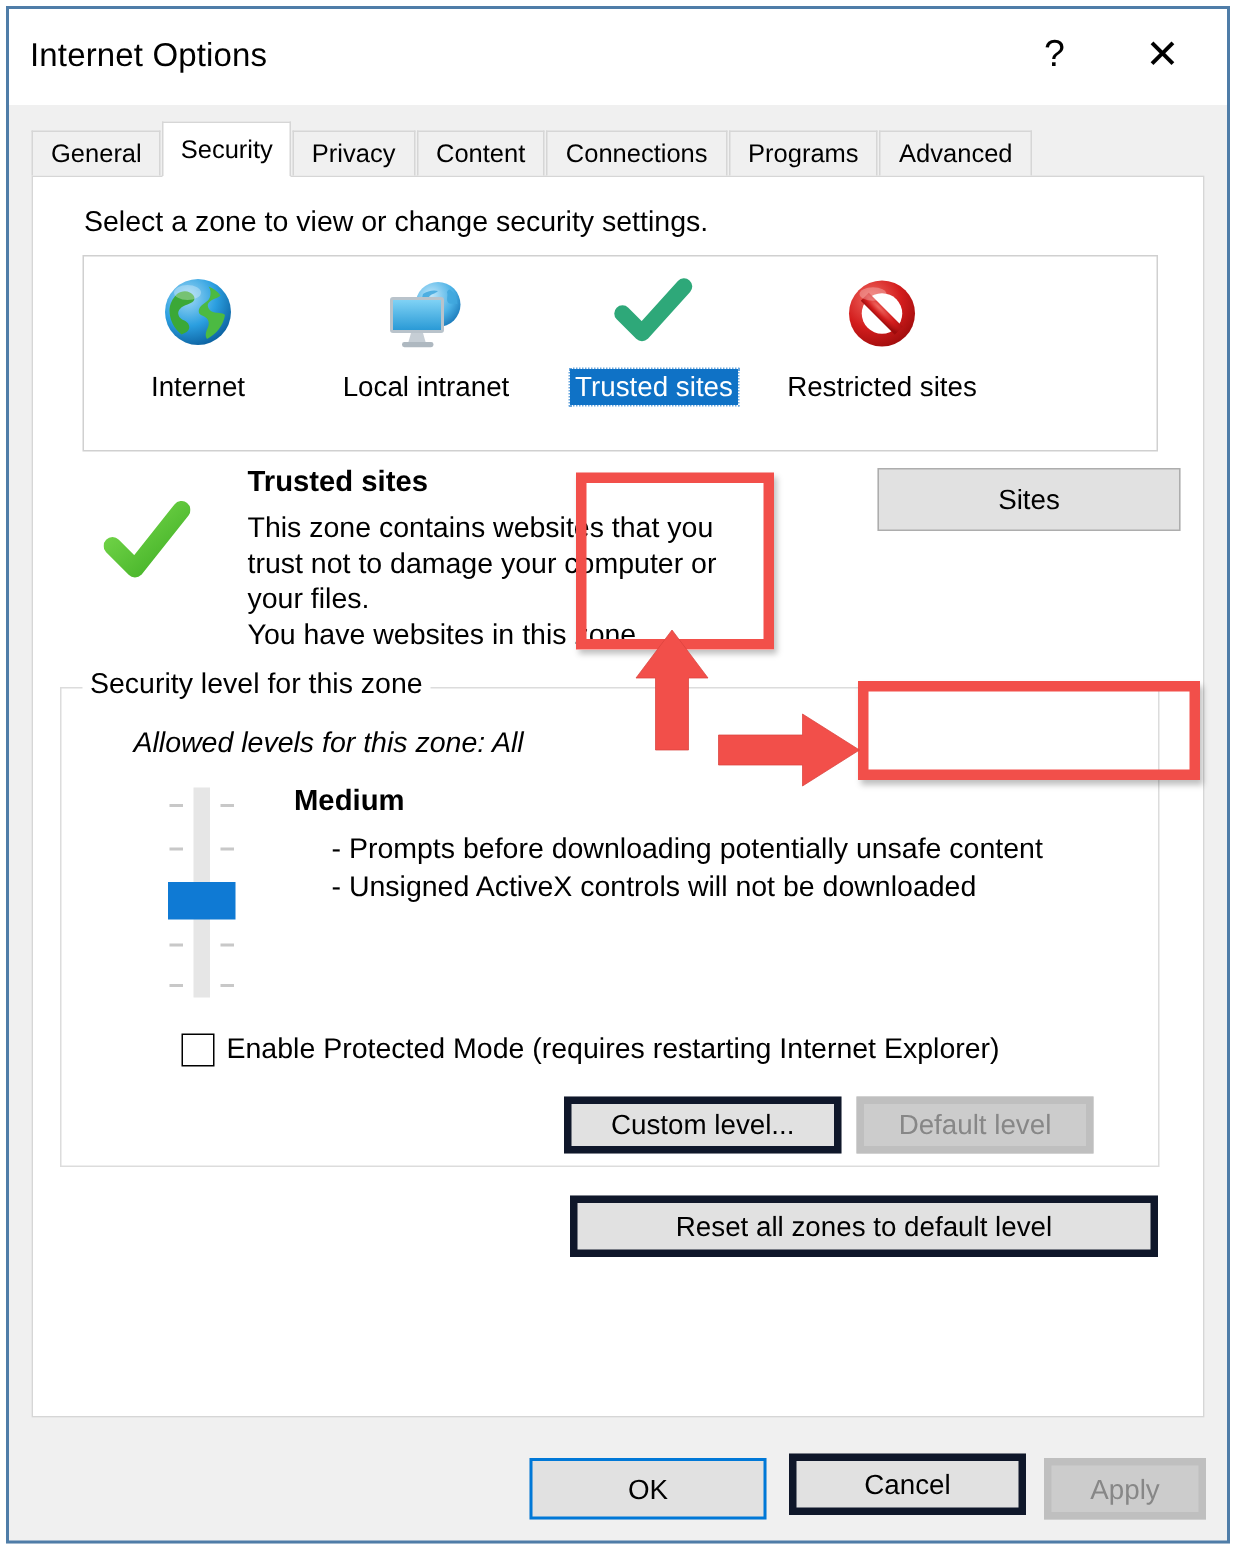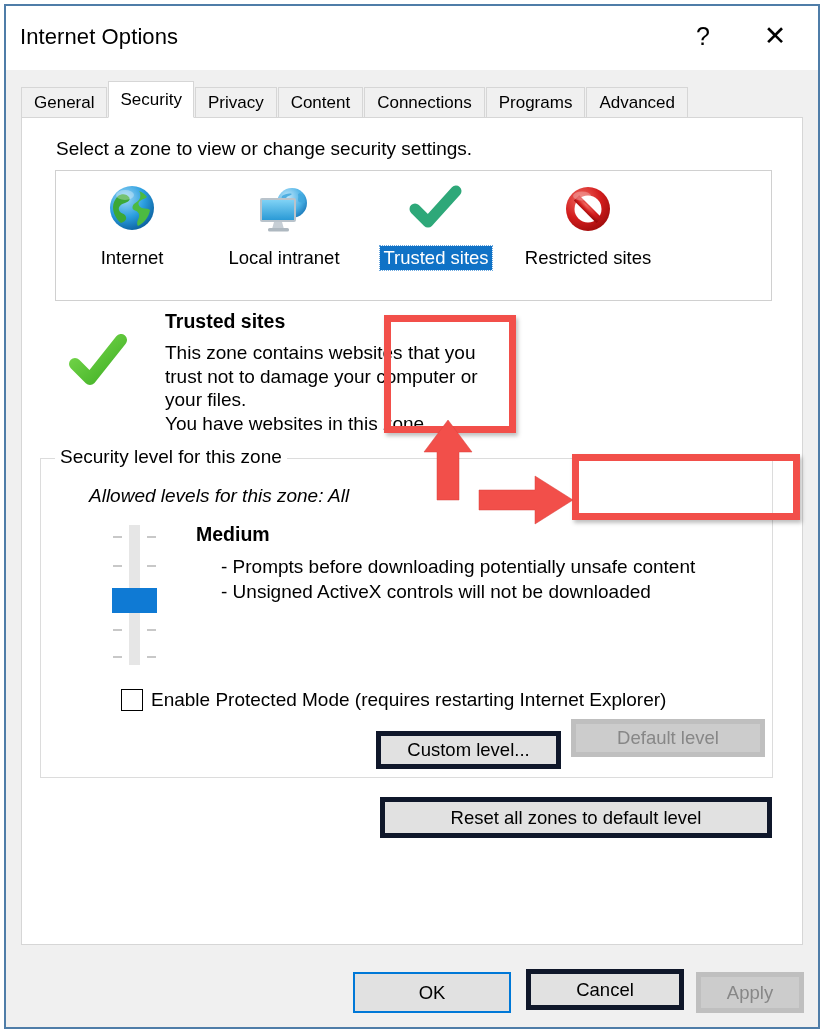--- a/index.html
+++ b/index.html
@@ -321,22 +321,22 @@
   .custom-level-btn {
     position: absolute;
     left: 335px;
     top: 272px;
     width: 185px;
     height: 38px;
   }
   .default-level-btn {
     position: absolute;
     left: 530px;
-    top: 260px;
-    width: 194px;
+    top: 272px;
+    width: 158px;
     height: 38px;
     text-align: center;
   }
   .reset-btn {
     position: absolute;
     left: 358px;
     top: 679px;
     width: 392px;
     height: 41px;
   }
@@ -500,20 +500,21 @@
             <path d="M6 30 L21 45 L52 6" fill="none" stroke="url(#gGreen)" stroke-width="12" stroke-linecap="round" stroke-linejoin="round"></path>
           </svg>
         </div>
         <div class="zonedesc-title">Trusted sites</div>
         <div class="zonedesc-body">
           <span>This zone contains websites that you trust not to damage your computer or your files.</span><br>
           <span>You have websites in this zone.</span>
         </div>
       </div>
 
+      <div class="sites-btn">Sites</div>
 
       <div class="group">
         <div class="group-title">Security level for this zone</div>
         <div class="allowed">Allowed levels for this zone: All</div>
 
         <div class="slider">
           <div class="slider-track"></div>
           <div class="slider-tick" style="left:22px; top:11px;"></div>
           <div class="slider-tick" style="left:22px; top:40px;"></div>
           <div class="slider-tick" style="left:22px; top:72px;"></div>

